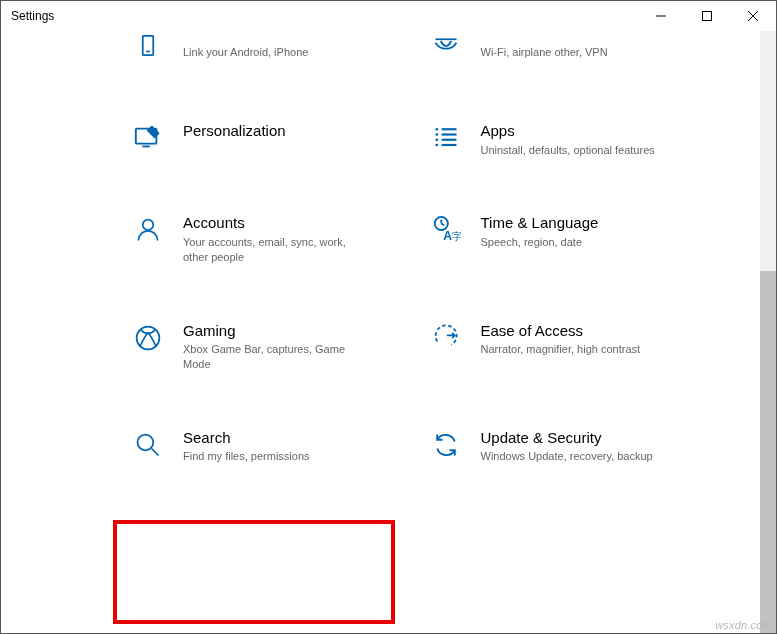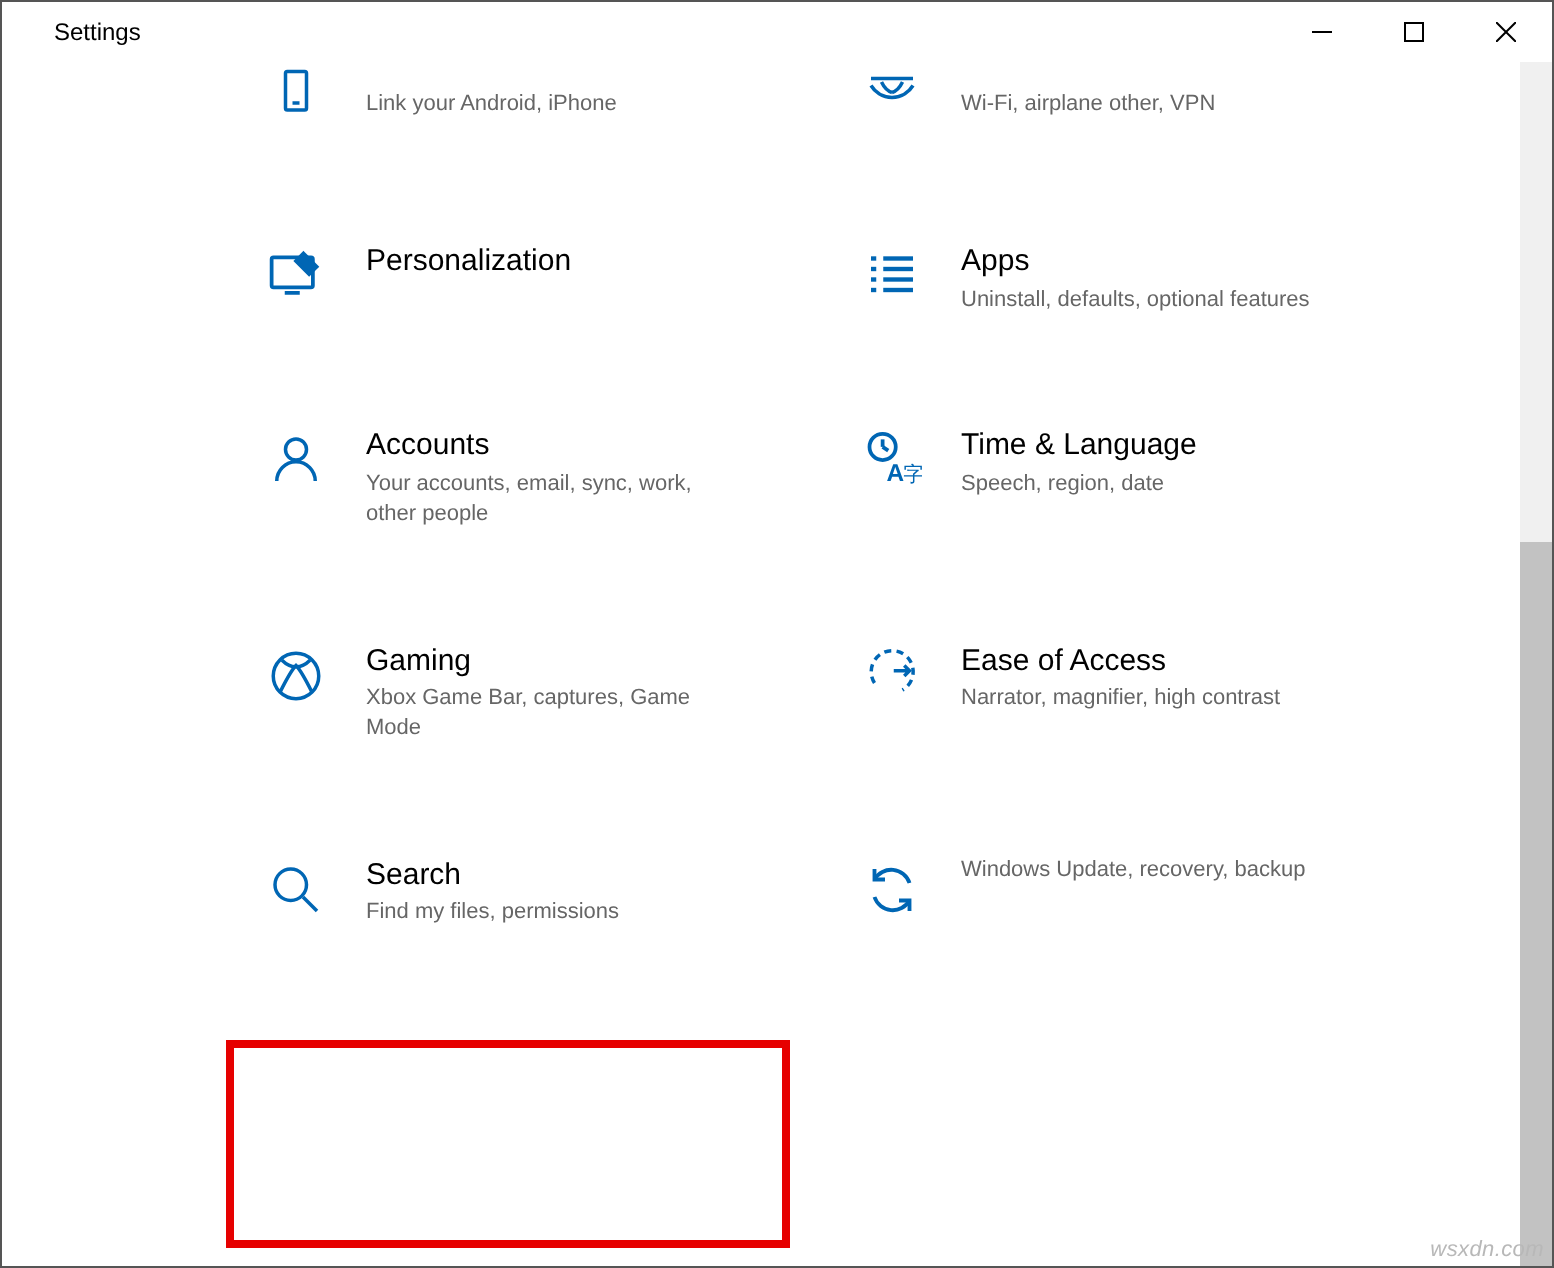--- a/index.html
+++ b/index.html
@@ -16,21 +16,20 @@
       height: 30px;
       display: flex;
       align-items: center;
       justify-content: space-between;
       padding-left: 10px;
       border-bottom: 1px solid transparent;
     }
     .titlebar-title {
       font-size: 12px;
       color: #000;
-      margin-left: 16px;
     }
     .window-controls {
       display: flex;
       height: 100%;
     }
     .win-ctrl {
       width: 46px;
       height: 30px;
       display: flex;
       align-items: center;
@@ -284,20 +283,21 @@
     <div class="tile">
       <span class="tile-icon">
         <svg width="28" height="28" viewBox="0 0 32 32" fill="none" stroke-width="2.2">
             <path d="M26 12 A11 11 0 0 0 6 10"></path>
             <path d="M6 20 A11 11 0 0 0 26 22"></path>
             <path d="M6 4 L6 10 L12 10"></path>
             <path d="M26 28 L26 22 L20 22"></path>
           </svg>
       </span>
       <div class="tile-text">
+        <span class="tile-title">Update &amp; Security</span>
         <span class="tile-desc">Windows Update, recovery, backup</span>
       </div>
     </div>
 
     <div></div>
 
   </div>
 </div>
 
 <div class="scroll-track">

